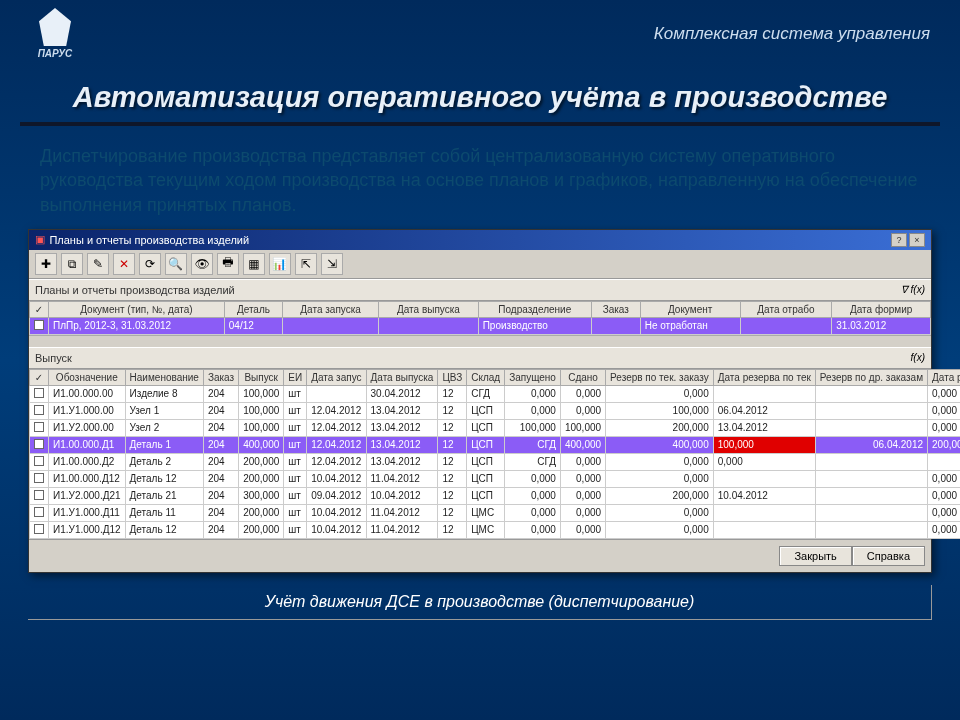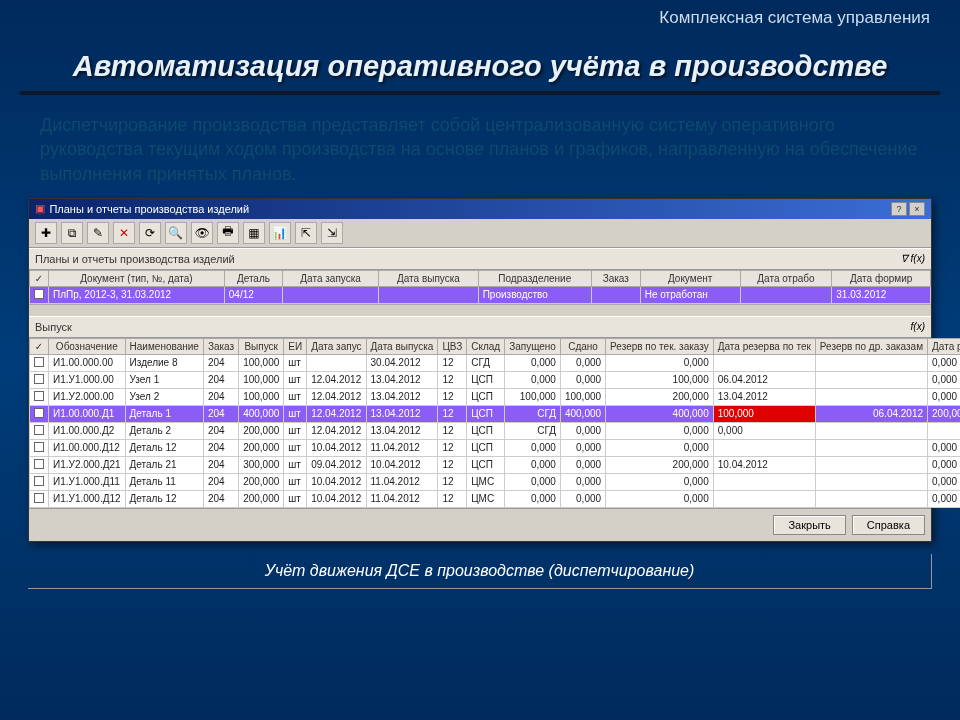--- a/index.html
+++ b/index.html
@@ -34,20 +34,21 @@
     font-size: 10px;
     font-style: italic;
     font-weight: bold;
     margin-top: 2px;
   }
   .header-right {
     flex: 1;
     text-align: right;
     color: #ccddee;
     font-size: 17px;
+    font-style: italic;
     padding-right: 10px;
   }
   .slide-title {
     color: #e8f0f8;
     font-size: 29px;
     font-weight: bold;
     font-style: italic;
     text-align: center;
     padding: 18px 0 8px 0;
     text-shadow: 2px 2px 3px rgba(0,0,0,0.6);
@@ -138,21 +139,21 @@
   .grid tr.sel td { background: #8b5cf6; color: #fff; }
   .grid tr.sel td.red { background: #e00000; color: #fff; }
   .grid .num { text-align: right; }
   .chk { text-align: center; width: 16px; }
   .chkbox { display: inline-block; width: 10px; height: 10px; border: 1px solid #666; background: #fff; }
   .bottom-bar {
     background: #d4d0c8;
     padding: 6px;
     display: flex;
     justify-content: flex-end;
-    gap: 6px;
+    gap: 0;
     border-top: 1px solid #999;
   }
   .btn {
     background: #e8e4dc;
     border: 1px solid #888;
     padding: 3px 14px;
     font-size: 11px;
     box-shadow: 1px 1px 0 #fff inset;
   }
   .caption {
@@ -164,20 +165,24 @@
     padding: 8px 0;
     border-bottom: 1px solid #999;
     border-right: 1px solid #999;
   }
   .scroll-spacer { height: 12px; background: #d4d0c8; border-top: 1px solid #aaa; }
 </style>
 </head>
 <body>
 
 <div class="top-header">
+  <div class="logo-area">
+    <div class="logo-shape"></div>
+    <div class="logo-text">ПАРУС</div>
+  </div>
   <div class="header-right">Комплексная система управления</div>
 </div>
 
 <div class="slide-title">Автоматизация оперативного учёта в производстве</div>
 
 <div class="intro-text">Диспетчирование производства представляет собой централизованную систему оперативного руководства текущим ходом производства на основе планов и графиков, направленную на обеспечение выполнения принятых планов.</div>
 
 <div class="window">
   <div class="titlebar">
     <div class="titlebar-left">

